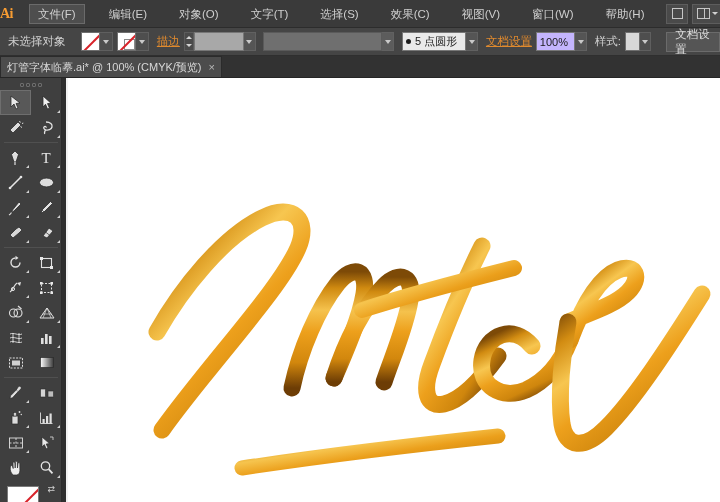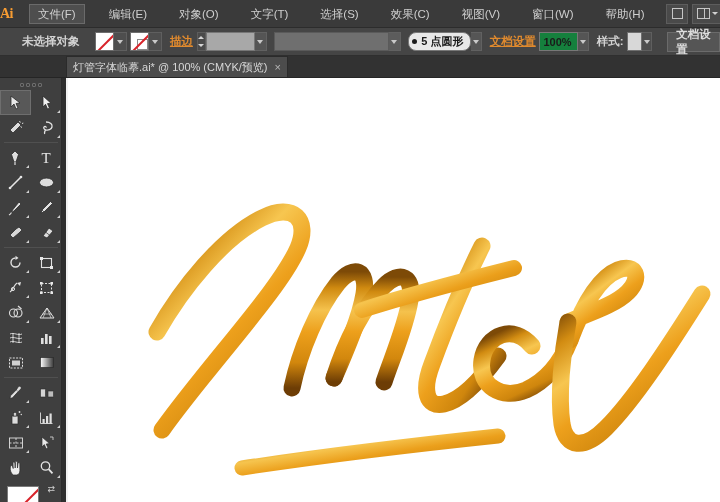--- a/index.html
+++ b/index.html
@@ -62,21 +62,21 @@
     border-left: 3px solid transparent; border-right: 3px solid transparent;
     border-top: 3px solid #d0d0d0;
   }
   .menubar-rt { display:flex; align-items:center; padding-right: 8px; }
 
   
   .controlbar {
     position: absolute; left: 0; top: 28px; width: 720px; height: 28px;
     background: #454545;
     border-bottom: 1px solid #2f2f2f;
-    display: flex; align-items: center; padding-left: 22px; font-weight: bold;
+    display: flex; align-items: center; padding-left: 8px;
   }
   .cb-label { font-size: 11.5px; color: #d2d2d2; white-space: nowrap; }
   .cb-label.orange { color: #e08a2e; text-decoration: underline; }
   .cb-gap { width: 10px; }
   .cb-gap-sm { width: 5px; }
 
   .swatch-none {
     width: 19px; height: 19px; background: #fff;
     border: 1px solid #6e6e6e; position: relative; overflow: hidden;
   }
@@ -116,22 +116,22 @@
     border-left: 3px solid transparent; border-right: 3px solid transparent;
     border-top: 3px solid #d5d5d5;
   }
   .cb-input {
     height: 19px; background: #a8a8a8; border: 1px solid #777;
     font-size: 11px; color: #1a1a1a; padding: 0 3px;
     display: flex; align-items: center;
   }
   .cb-input.w1 { width: 62px; }
   .cb-input.dark { background: #6f6f6f; border-color: #5a5a5a; width: 150px; }
-  .cb-input.white { background: #e9e9e9; width: 80px; border-radius: 8px; }
-  .cb-input.op { background: #15803d; width: 48px; }
+  .cb-input.white { background: #e9e9e9; width: 80px; }
+  .cb-input.op { background: #c4b5fd; width: 48px; }
   .drop-btn {
     width: 15px; height: 19px; background: #555;
     border: 1px solid #616161; border-left: none;
     display: flex; align-items: center; justify-content: center;
   }
   .drop-btn.dark { background: #5c5c5c; }
   .bullet-dot {
     width: 5px; height: 5px; border-radius: 50%; background: #1c1c1c;
     margin-right: 4px; flex: none;
   }
@@ -141,21 +141,21 @@
   .doc-btn {
     height: 20px; padding: 0 8px; background: #555;
     border: 1px solid #6b6b6b; font-size: 11.5px; color: #ddd;
     display: flex; align-items: center;
   }
 
   
   .tabbar {
     position: absolute; left: 0; top: 56px; width: 720px; height: 22px;
     background: #323232; border-bottom: 1px solid #252525;
-    display: flex; align-items: flex-end; padding-left: 66px;
+    display: flex; align-items: flex-end; 
   }
   .doc-tab {
     height: 21px; background: #4c4c4c;
     border: 1px solid #2b2b2b; border-bottom: none;
     display: flex; align-items: center; padding: 0 6px;
     font-size: 11px; color: #d8d8d8; white-space: nowrap;
   }
   .tab-x {
     margin-left: 7px; font-size: 11px; color: #b8b8b8; line-height: 1;
   }

